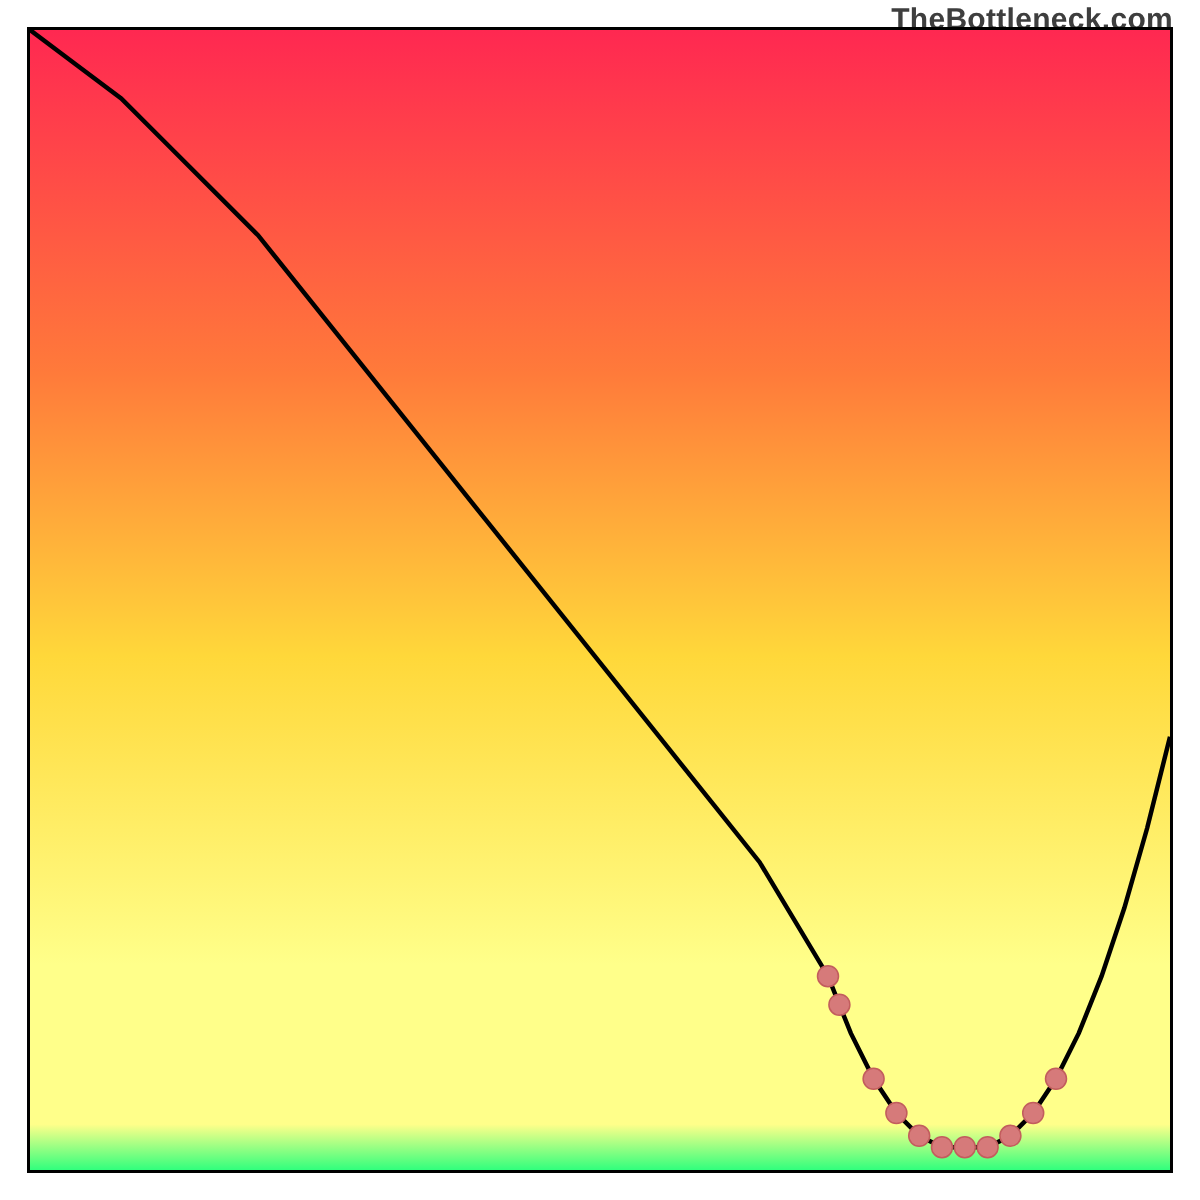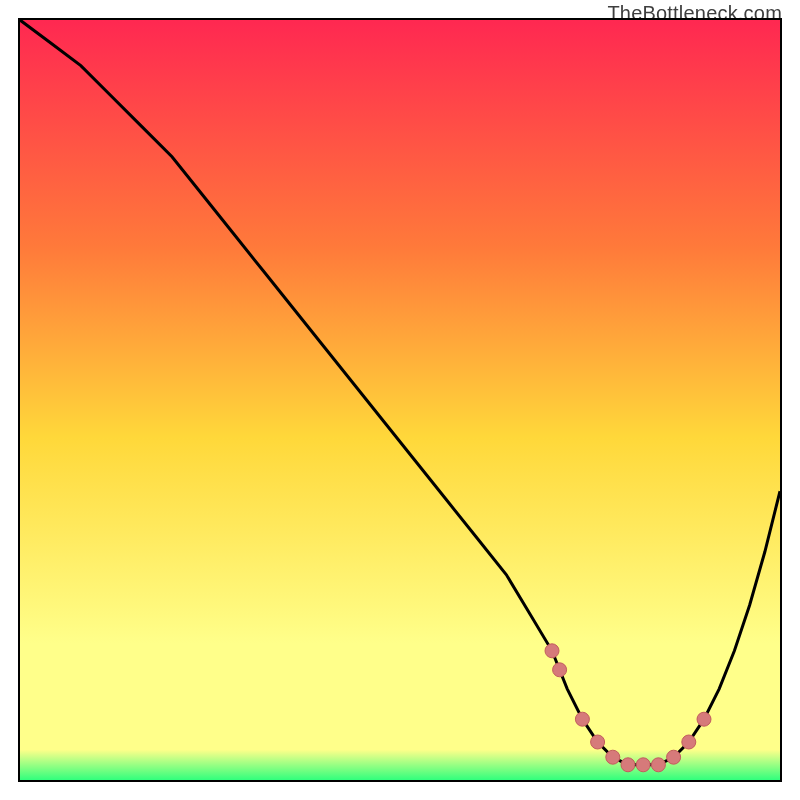--- a/index.html
+++ b/index.html
@@ -24,21 +24,21 @@
     height: 764px;
     border: 2px solid #000;
     box-sizing: border-box;
     overflow: hidden;
   }
   .attribution {
     position: absolute;
     top: 2px;
     right: 18px;
     font-size: 20px;
-    font-weight: 400;
+    font-weight: 700;
     color: #3e3e3e;
     letter-spacing: 0.2px;
     user-select: none;
   }
   svg { display: block; }
 </style>
 </head>
 <body>
 
 <div class="stage">

